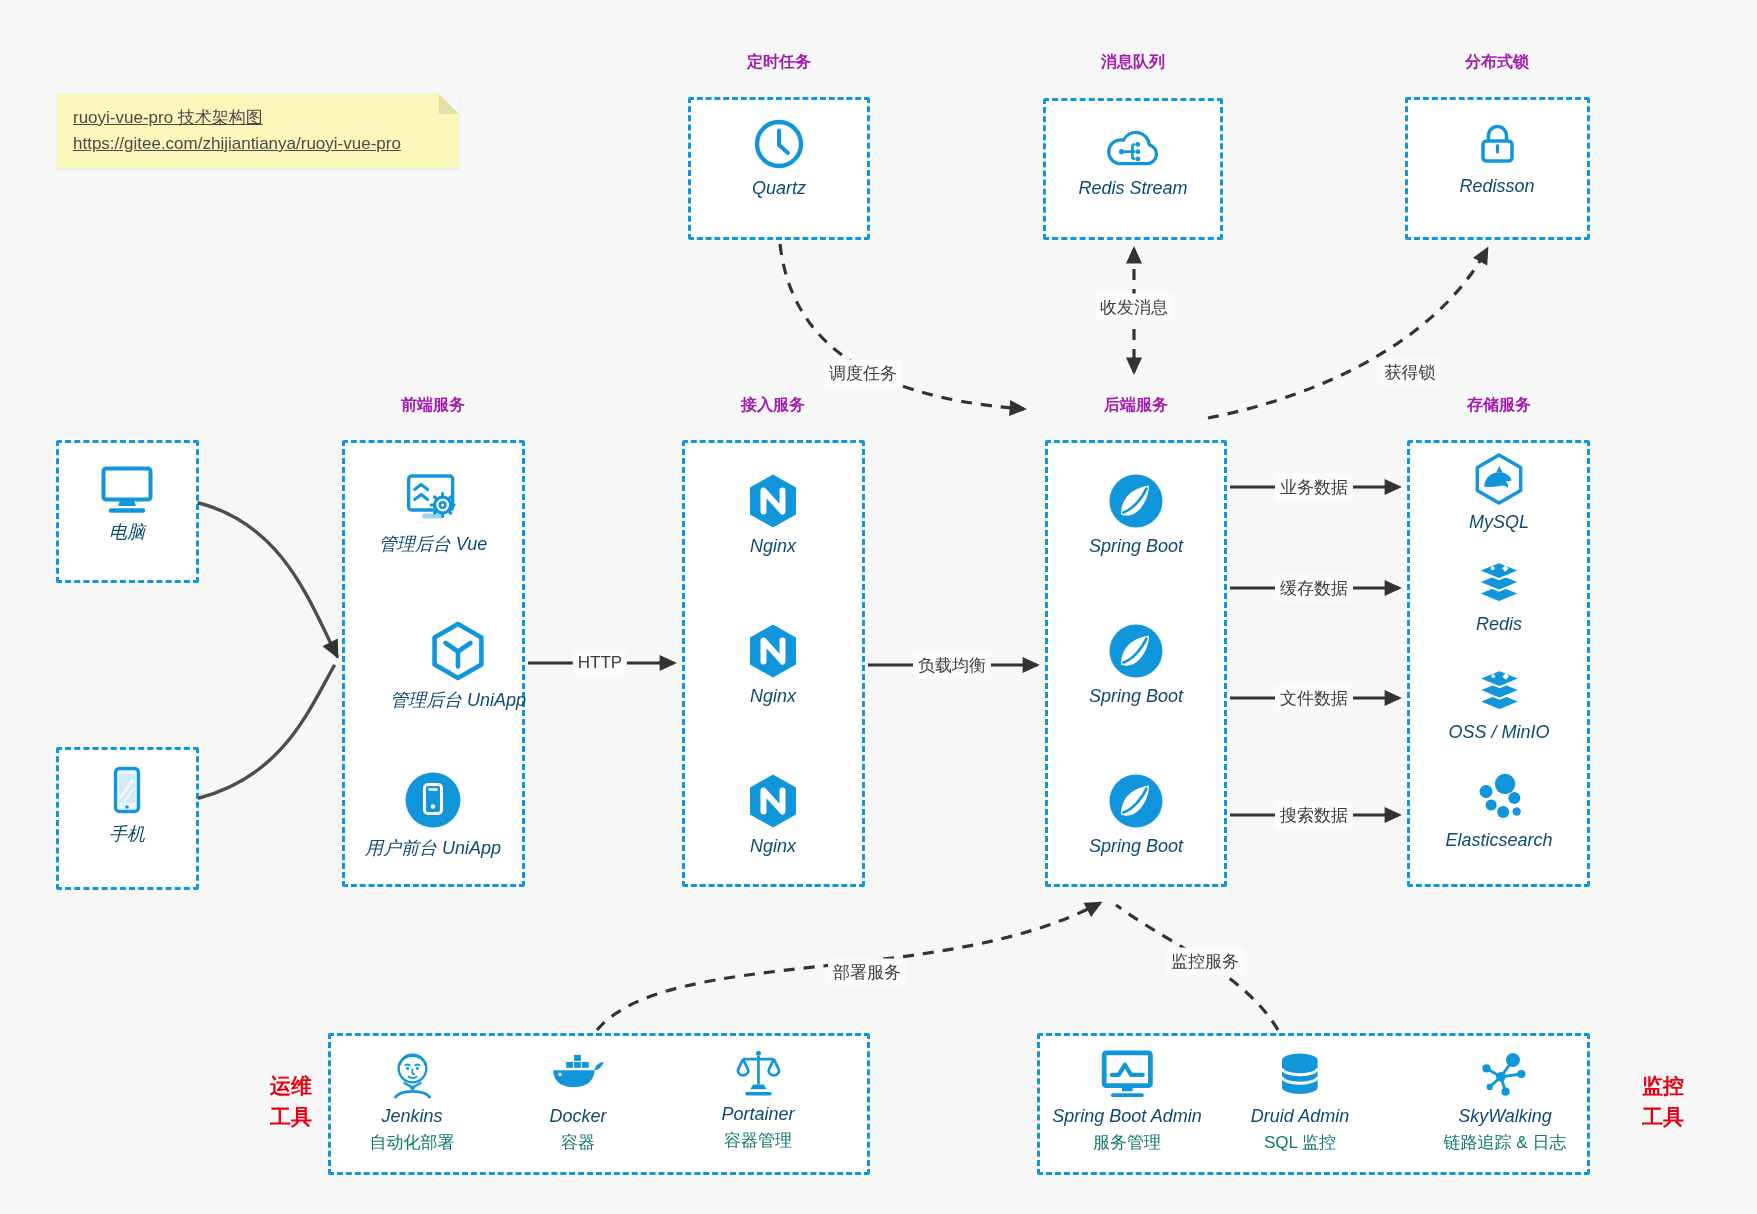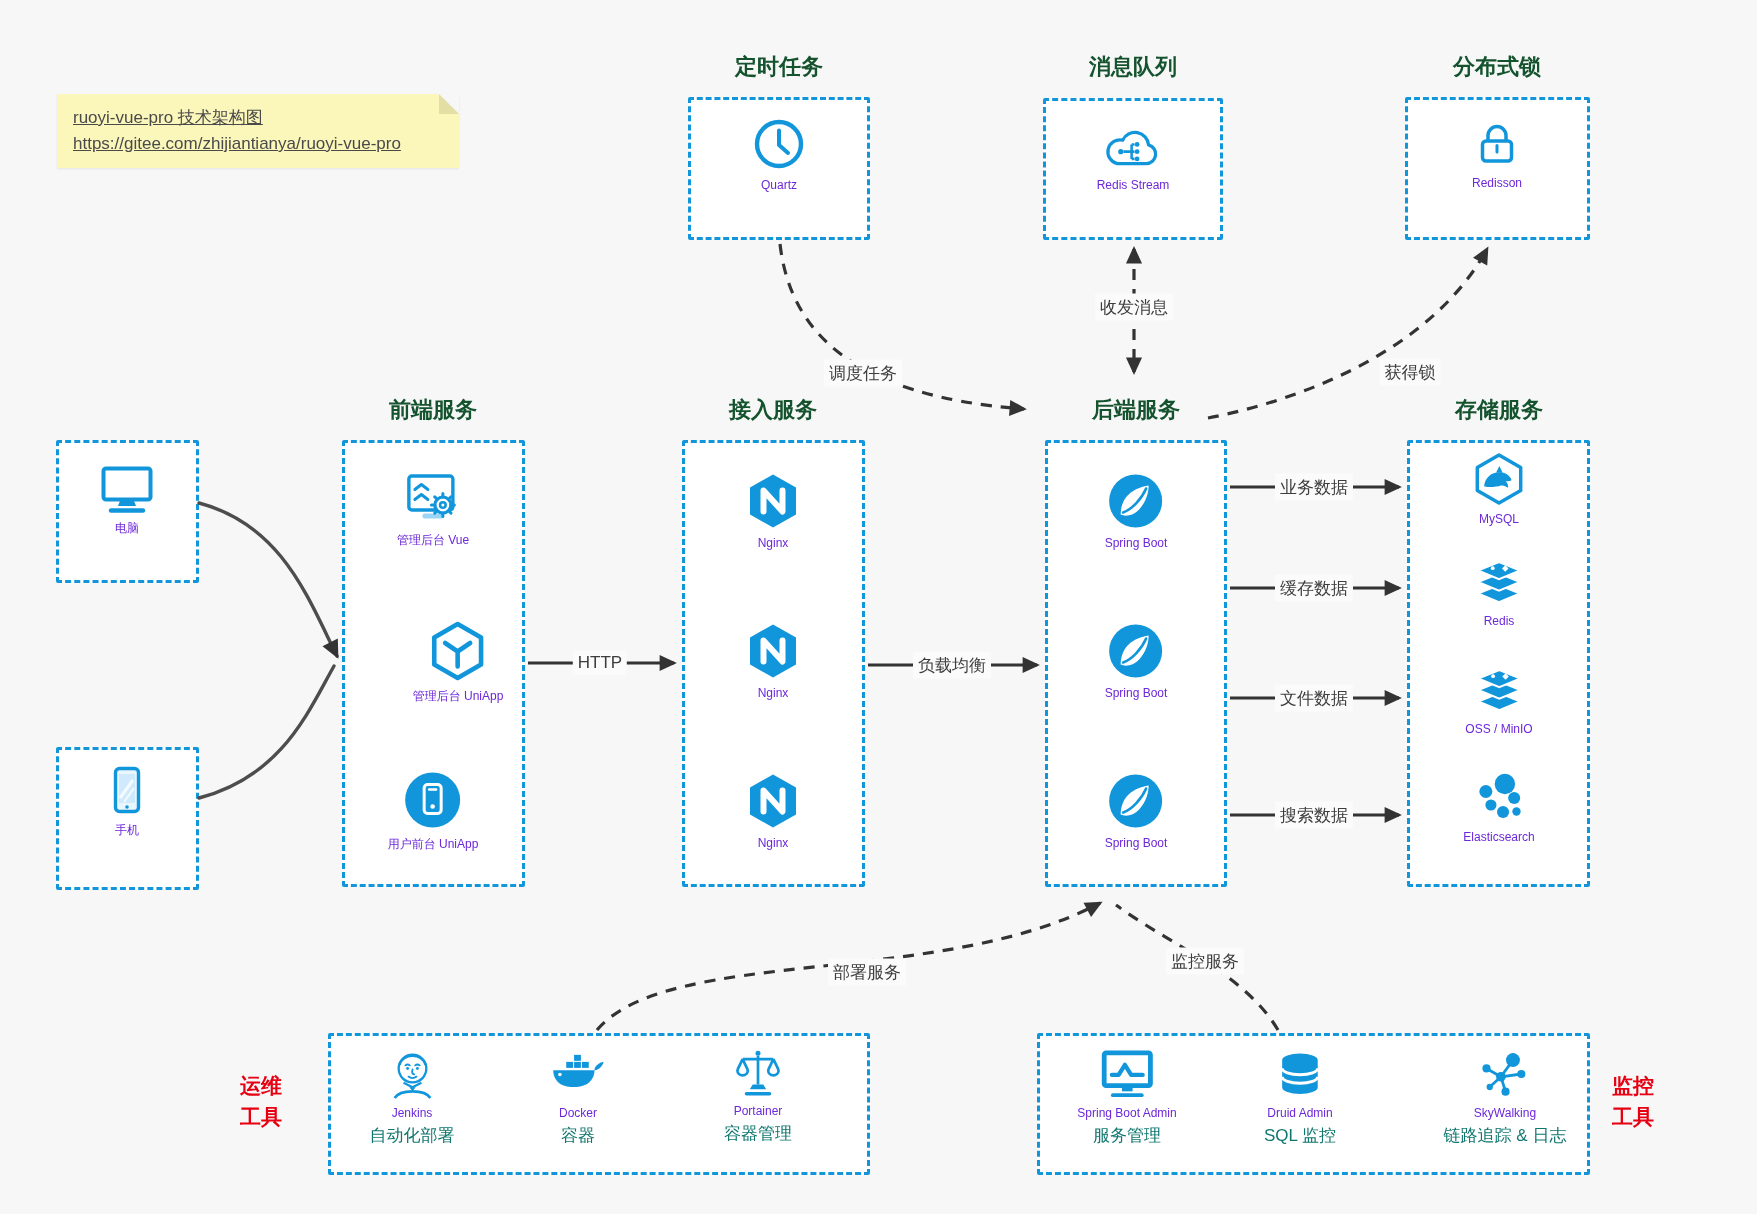--- a/index.html
+++ b/index.html
@@ -1,22 +1,22 @@
 <!DOCTYPE html>
 <html><head>
 <meta charset="utf-8">
 <style>
   html,body{margin:0;padding:0;background:#f7f7f8;}
   #canvas{position:relative;width:1757px;height:1214px;background:#f7f7f8;overflow:hidden;
           font-family:"Liberation Sans","DejaVu Sans",sans-serif;}
   .box{position:absolute;box-sizing:border-box;border:3px dashed #1296db;background:#fff;border-radius:2px;z-index:1;}
-  .vtitle{position:absolute;transform:translateX(-50%);color:#14532d;font-weight:700;font-size:22px;white-space:nowrap;z-index:4;}
-  .side-label{position:absolute;color:#e60012;font-weight:700;font-size:21px;line-height:31px;text-align:left;width:72px;z-index:4;}
+  .vtitle{position:absolute;transform:translateX(-50%);color:#a21caf;font-weight:700;font-size:16px;white-space:nowrap;z-index:4;}
+  .side-label{position:absolute;color:#e60012;font-weight:700;font-size:21px;line-height:31px;text-align:right;width:72px;z-index:4;}
   .node{position:absolute;transform:translateX(-50%);display:flex;flex-direction:column;align-items:center;gap:6px;z-index:2;}
-  .node .nlabel{font-size:12px;color:#6d28d9;white-space:nowrap;}
+  .node .nlabel{font-size:18px;color:#0c4a6e;white-space:nowrap;font-style:italic;}
   .node .ndesc{font-size:17px;color:#0f766e;white-space:nowrap;margin-top:-2px;}
   .icon{display:block;}
   #edges{position:absolute;left:0;top:0;z-index:3;pointer-events:none;}
   .elabel{position:absolute;transform:translate(-50%,-50%);font-size:17px;color:#3d3d3d;background:#fbfbfb;
           padding:2px 5px;white-space:nowrap;z-index:4;}
   .note{position:absolute;left:57px;top:94px;width:402px;box-sizing:border-box;background:#fbf7bb;
         padding:11px 16px;font-size:17px;line-height:26px;color:#4a4a4a;z-index:2;box-shadow:0 1px 2px rgba(0,0,0,.08);}
   .note::after{content:"";position:absolute;top:0;right:0;width:0;height:0;
         border-top:20px solid #f7f7f8;border-left:20px solid #e3dfa4;}
   .note div{white-space:nowrap;text-decoration:underline;}

